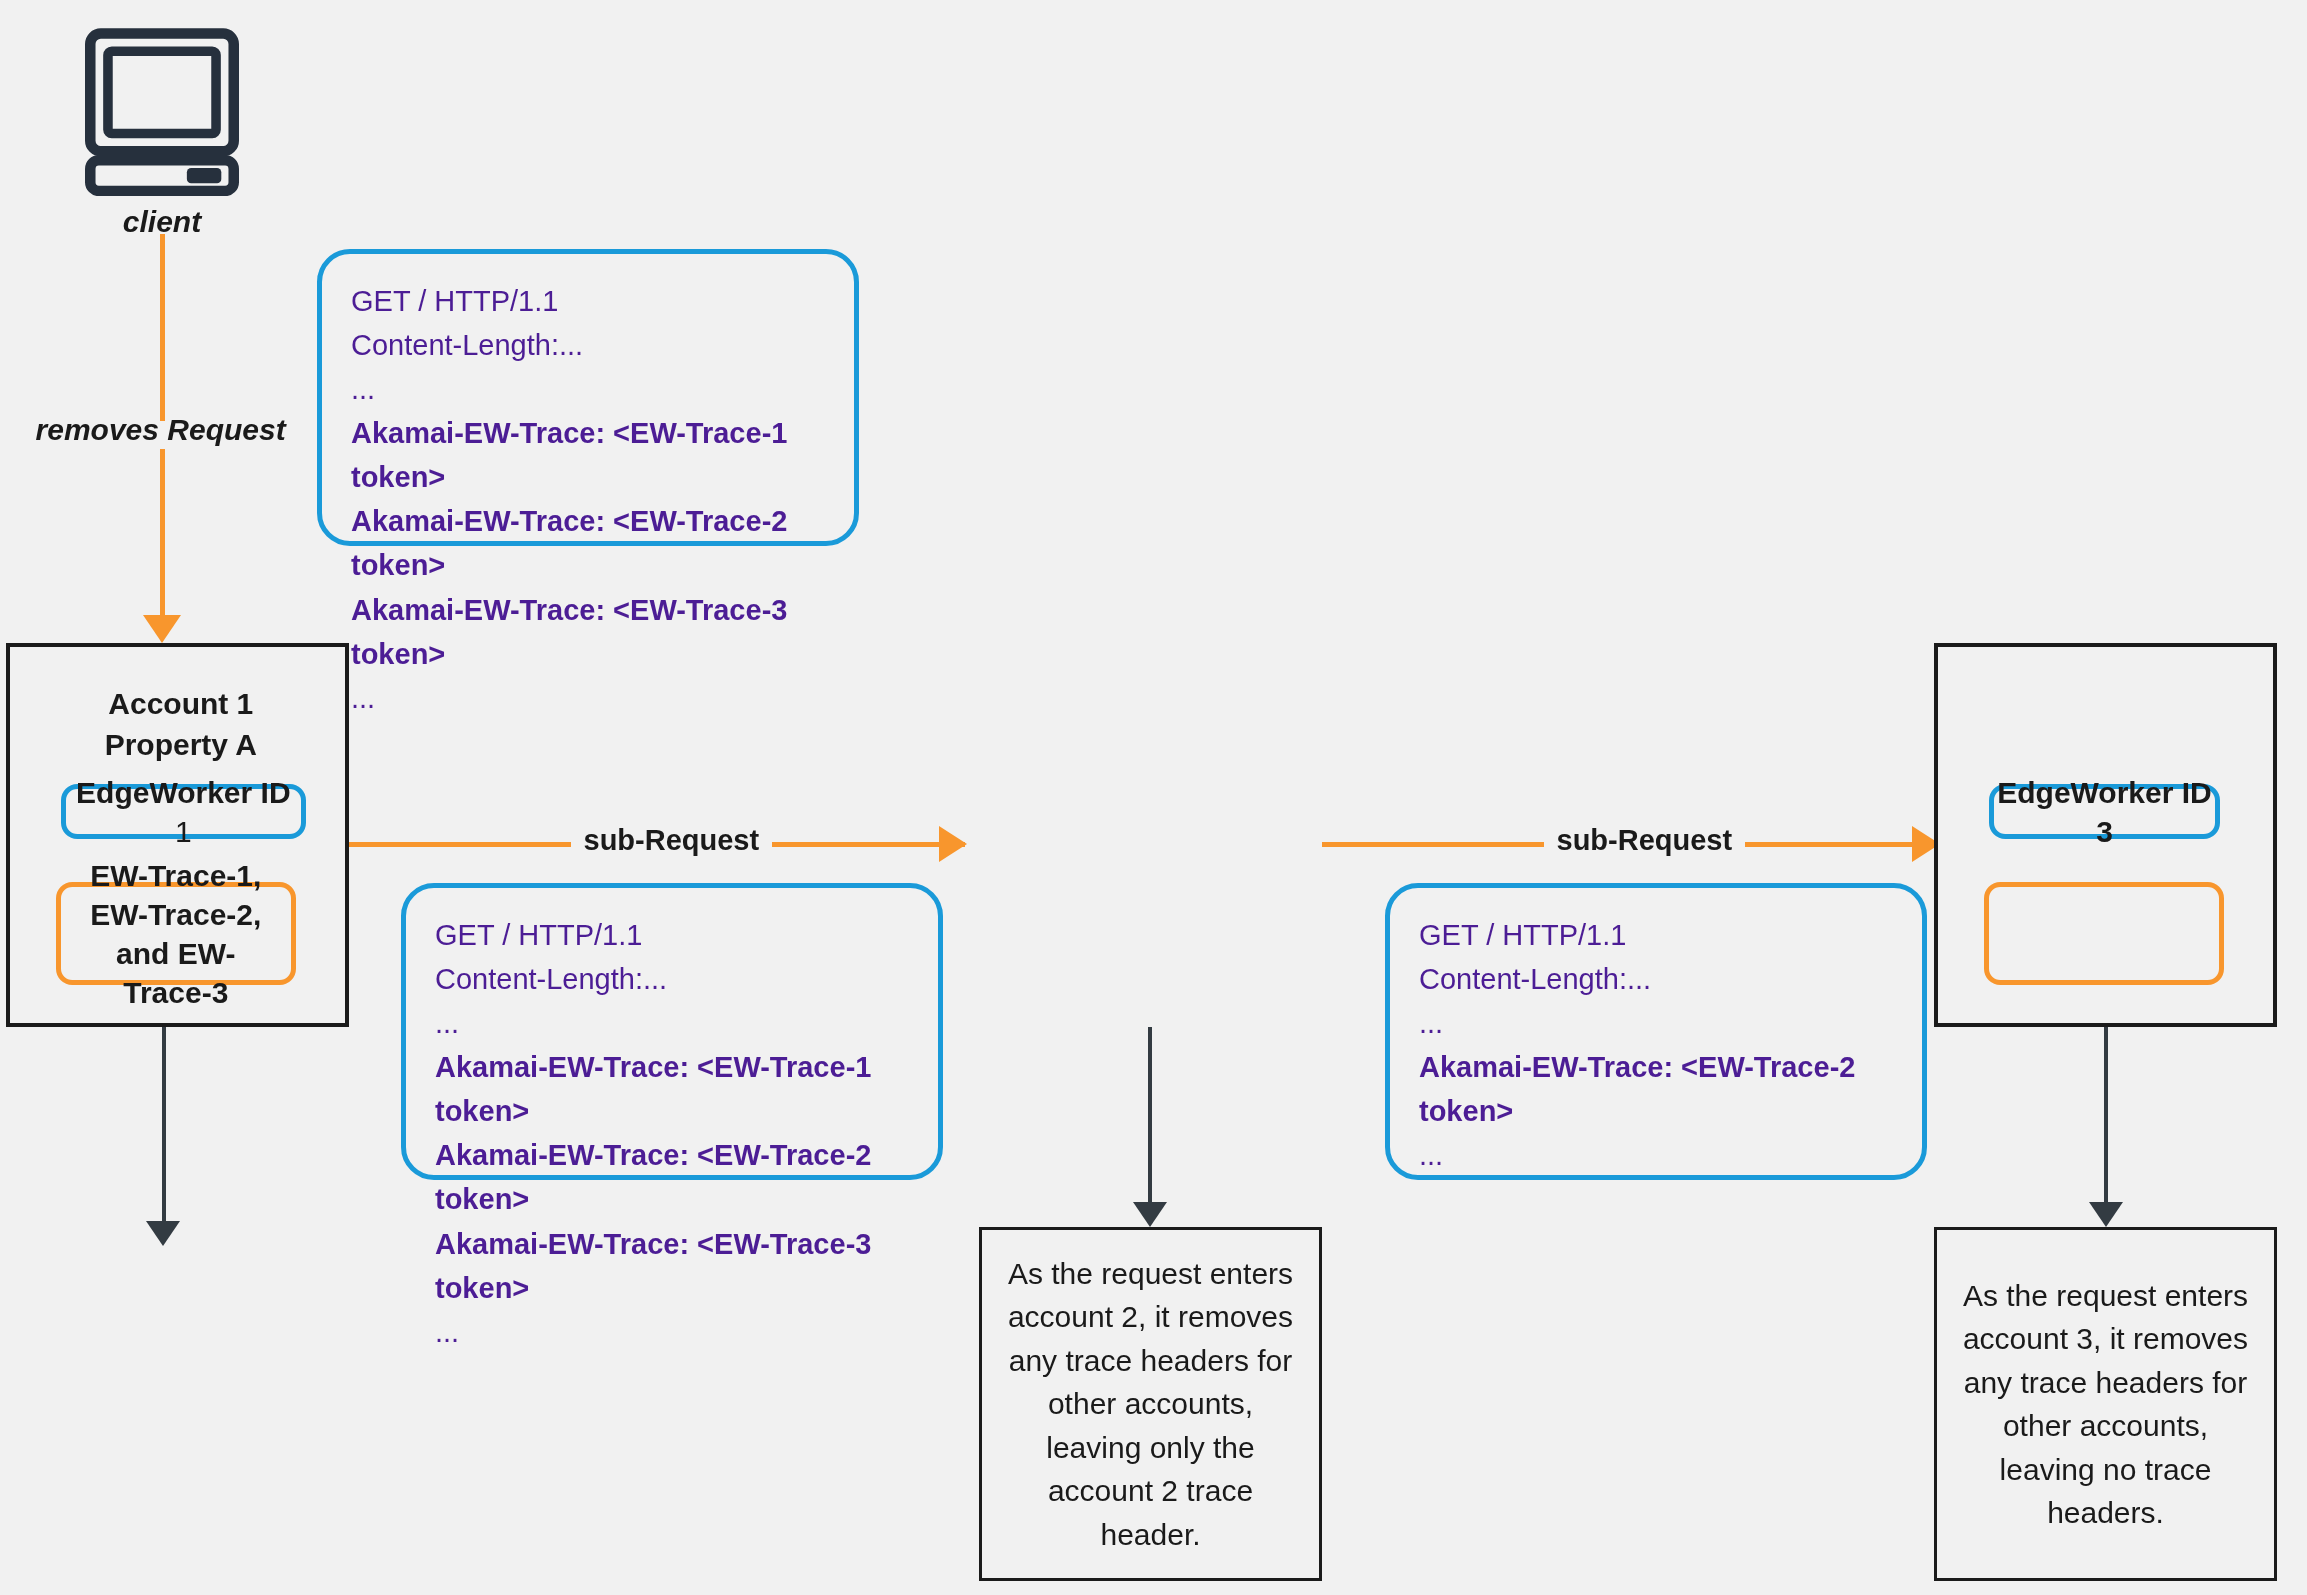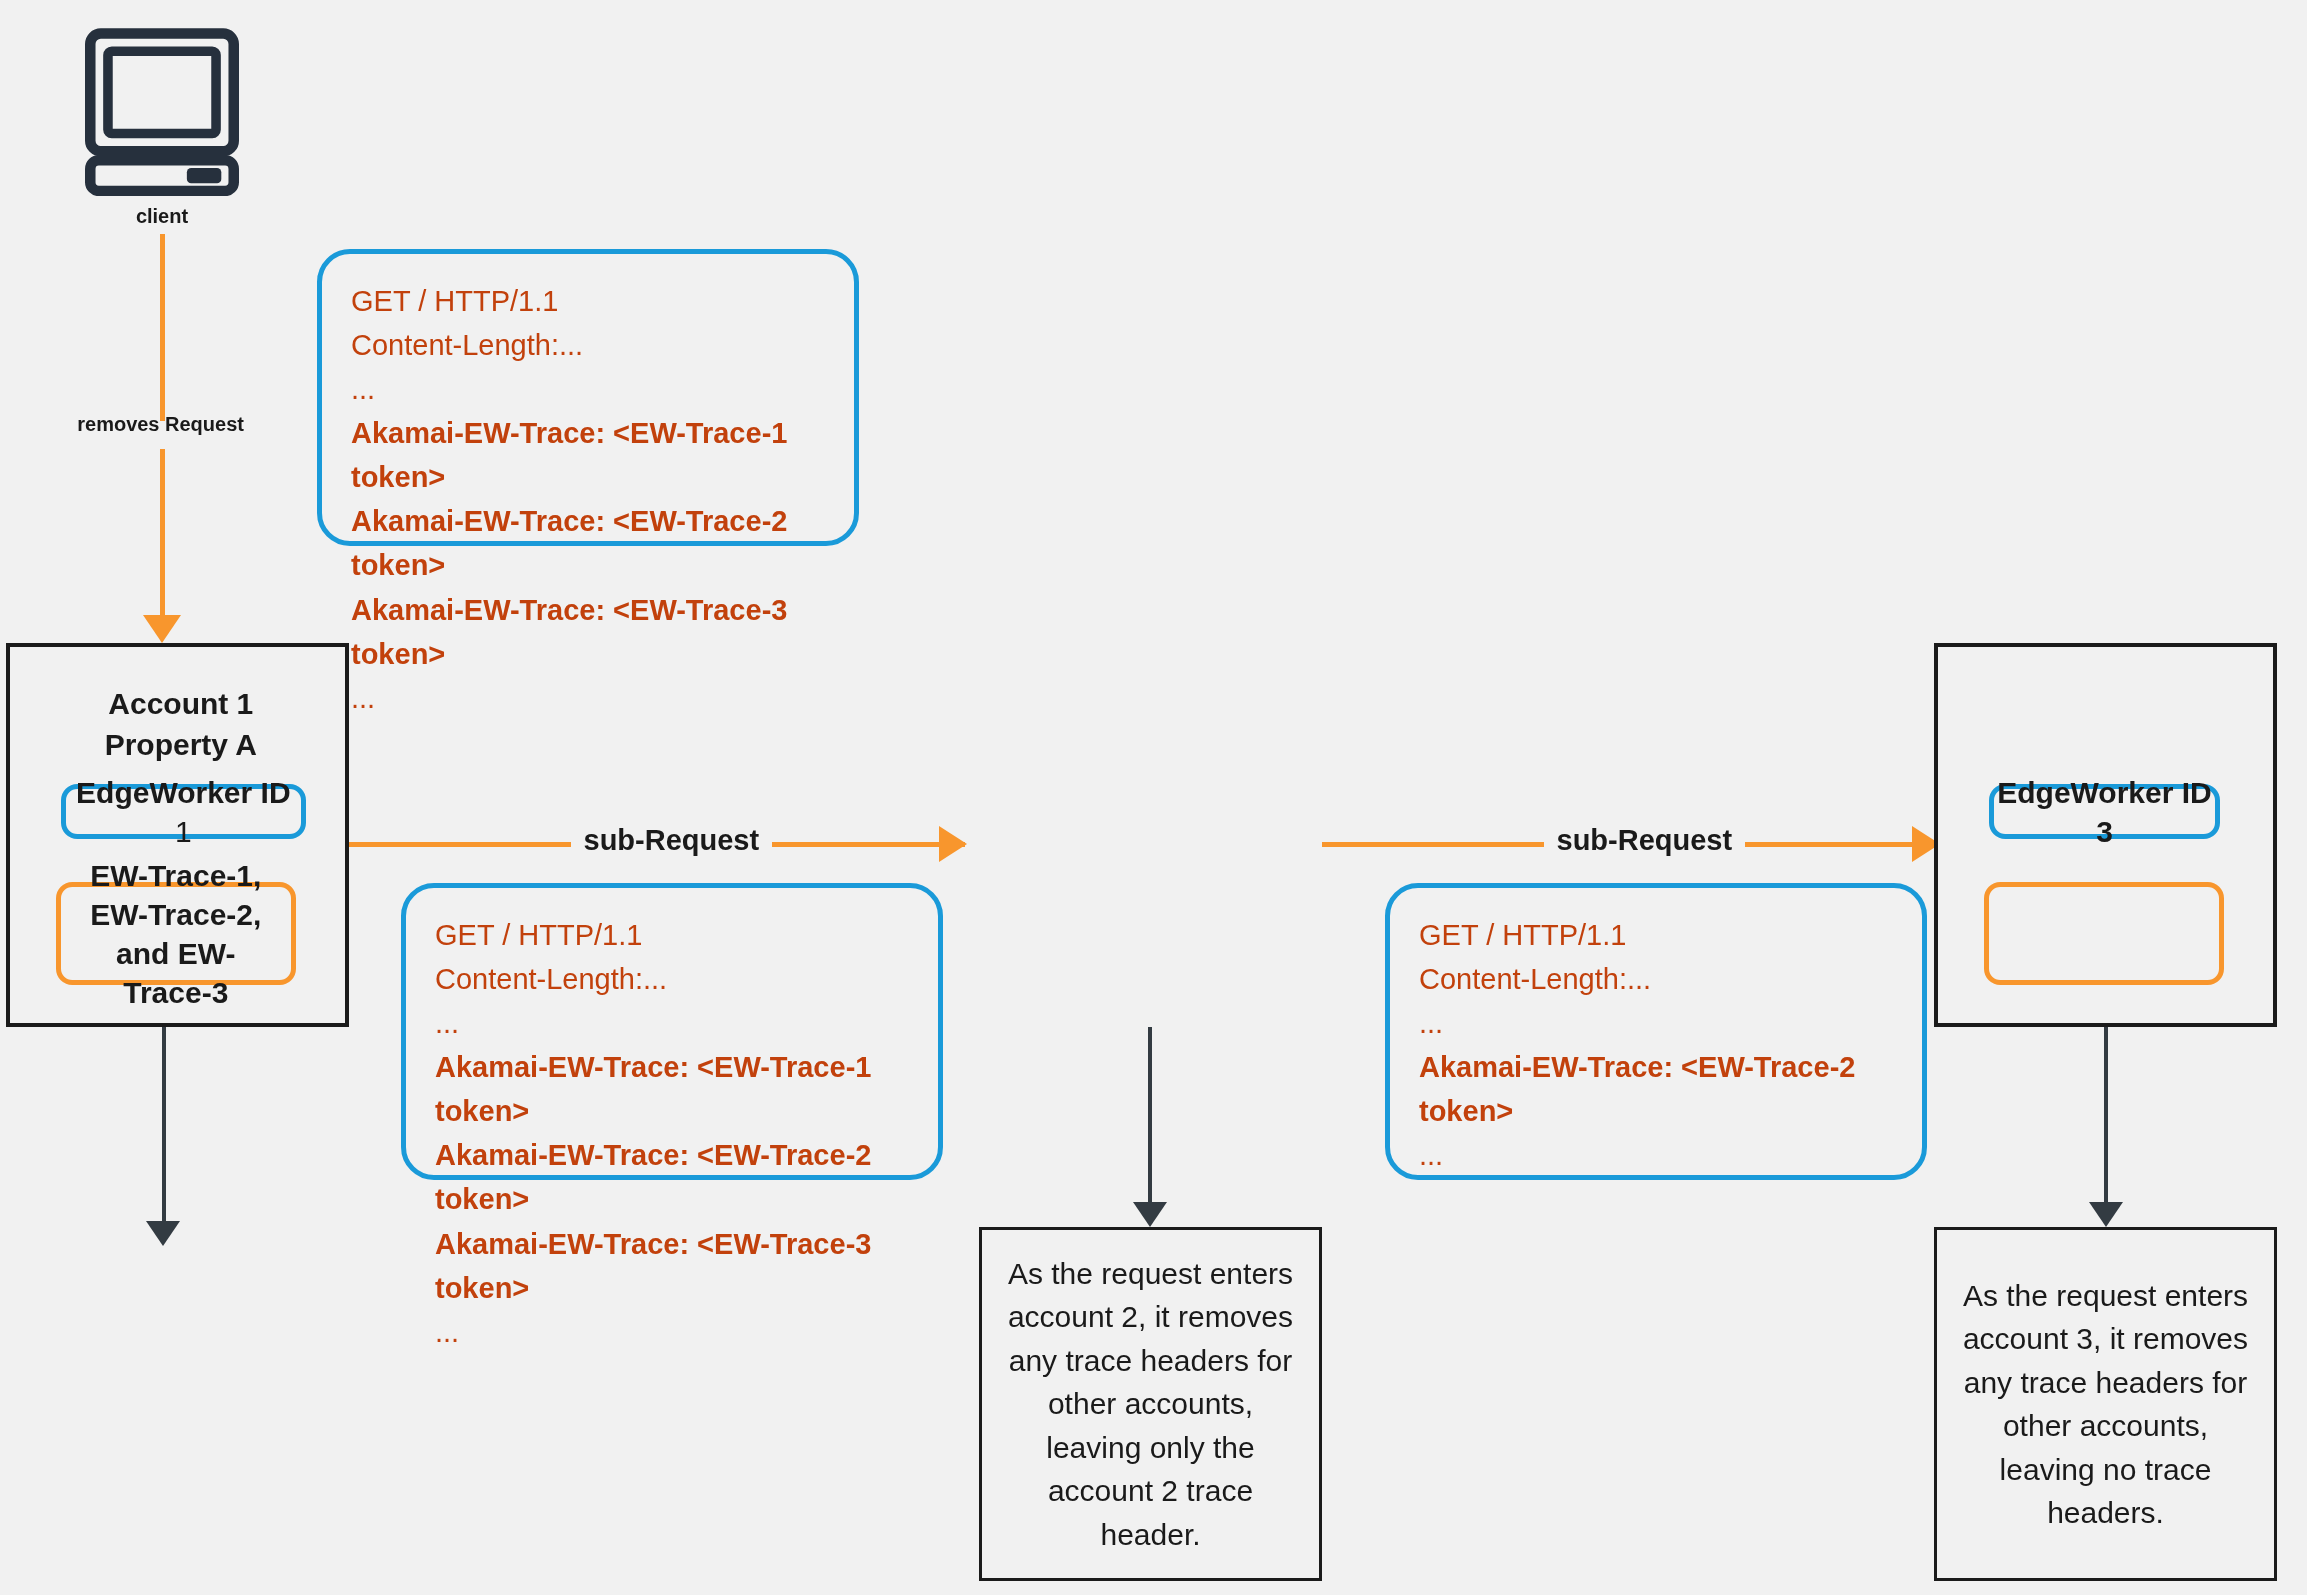--- a/index.html
+++ b/index.html
@@ -43,21 +43,21 @@
   }
   .bubble {
     position: absolute;
     border: 5.8px solid #1a9ad9;
     border-radius: 33px;
     background: #f1f1f1;
     box-sizing: border-box;
     padding: 25px 0 25px 29px;
     font-size: 29px;
     line-height: 1.52;
-    color: #c2410c;
+    color: #4c1d95;
   }
   .bubble .bold { font-weight: bold; }
 
   .acct-title {
     position: absolute;
     left: 0; right: 0;
     text-align: center;
     font-weight: bold;
     font-size: 30px;
     line-height: 1.35;
@@ -120,23 +120,24 @@
     position: absolute;
     font-weight: bold;
     font-size: 29px;
     background: #f1f1f1;
     padding: 0 12.5px;
     white-space: nowrap;
   }
   .client-label {
     position: absolute;
     font-weight: bold;
-    font-size: 20px;
+    font-size: 30px;
     text-align: center;
     white-space: nowrap;
+    font-style: italic;
   }
 </style>
 </head>
 <body>
 
 <div id="canvas">
 
   <div class="abs" style="left:85px; top:28px; width:154px; height:168px;">
     <svg width="154" height="168" viewBox="0 0 322 350" xmlns="http://www.w3.org/2000/svg">
       <rect x="11" y="11" width="300" height="246" rx="22" ry="22" fill="none" stroke="#26303d" stroke-width="22"></rect>

